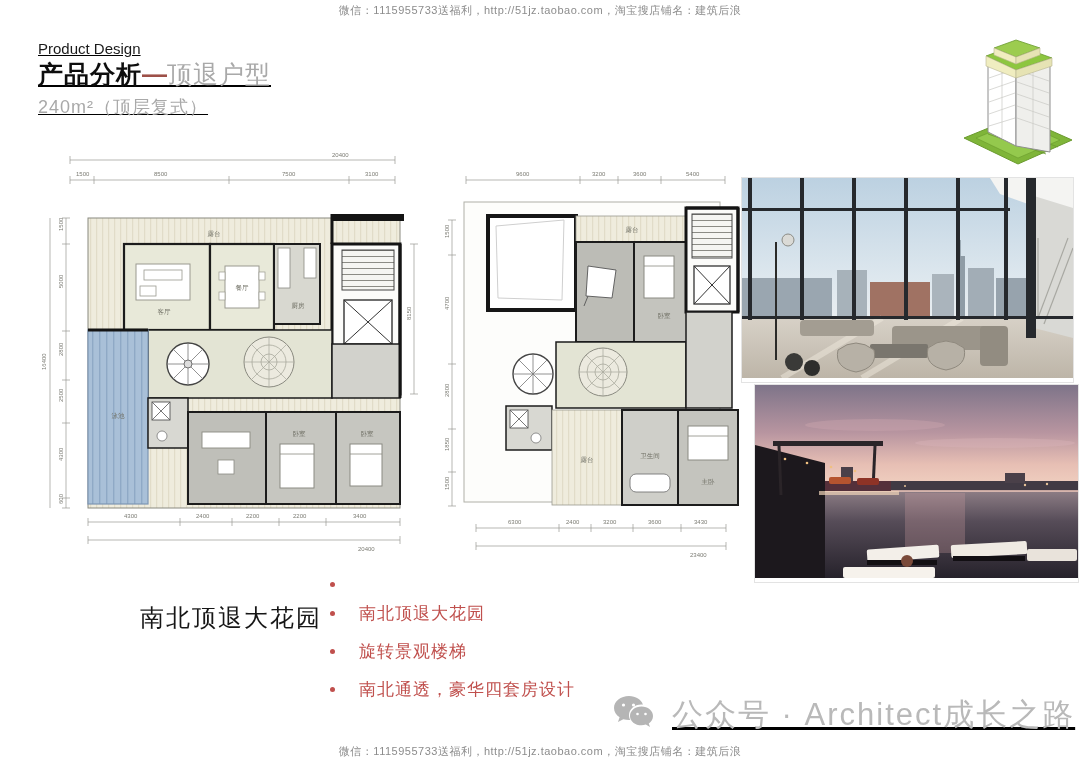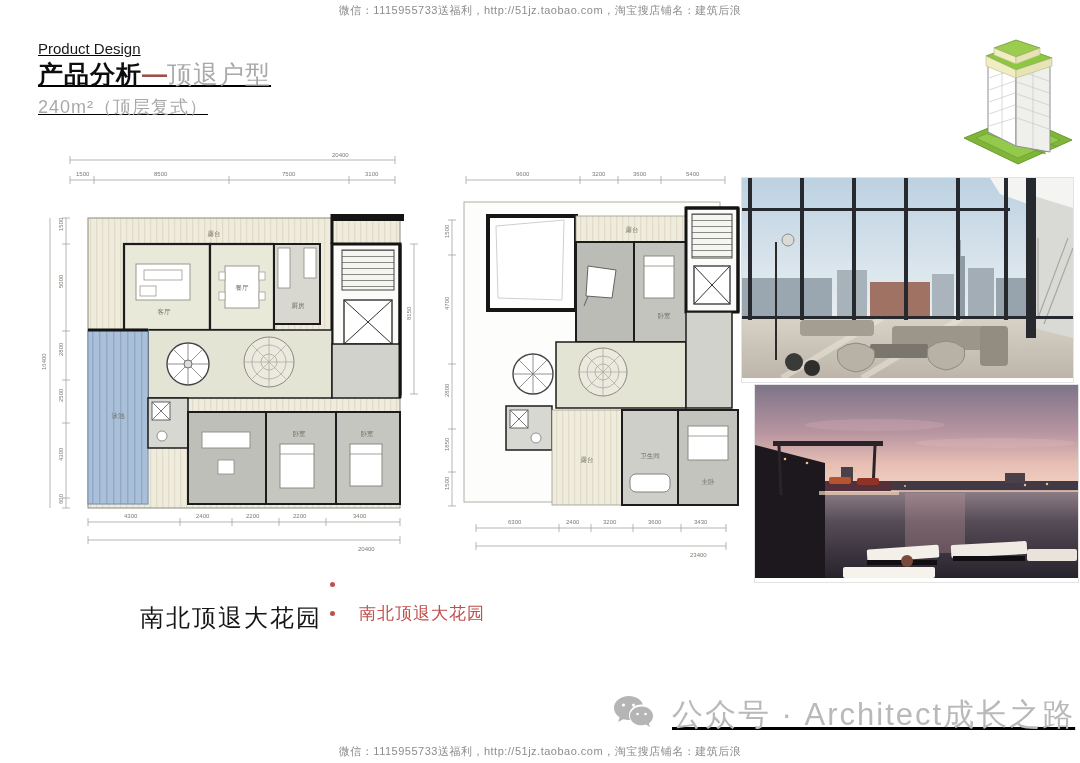--- a/index.html
+++ b/index.html
@@ -507,20 +507,28 @@
 
   <div class="tagline">南北顶退大花园</div>
   <div class="features">
     <div class="feat">
       <span class="dot"></span>
     </div>
     <div class="feat">
       <span class="dot"></span>
       <span class="txt">南北顶退大花园</span>
     </div>
+    <div class="feat">
+      <span class="dot"></span>
+      <span class="txt">旋转景观楼梯</span>
+    </div>
+    <div class="feat">
+      <span class="dot"></span>
+      <span class="txt">南北通透，豪华四套房设计</span>
+    </div>
   </div>
 
   <div class="brand">
     <span>
       <svg width="46" height="38" viewBox="0 0 46 38">
         <g fill="#b5b5b5">
           <path d="M17,2 C8.7,2 2,7.4 2,14 c0,3.8 2.2,7.1 5.6,9.3 L6,28 l5.3-2.7 c1.8,0.5 3.7,0.8 5.7,0.8 c0.4,0 0.9,0 1.3,-0.1 C17.5,24.7 17,23 17,21.2 c0-5.9 5.6-10.6 12.4-10.6 c0.5,0 1,0 1.5,0.1 C29.5,5.6 23.8,2 17,2 z"></path>
           <path d="M29.5,12.5 c-6.4,0-11.5,4.2-11.5,9.4 c0,5.2 5.1,9.4 11.5,9.4 c1.5,0 3-0.2 4.3-0.7 L38,33 l-1.2-3.6 c2.6-1.7 4.2-4.3 4.2-7.5 C41,16.7 35.9,12.5 29.5,12.5 z"></path>
         </g>
         <g fill="#ffffff">

